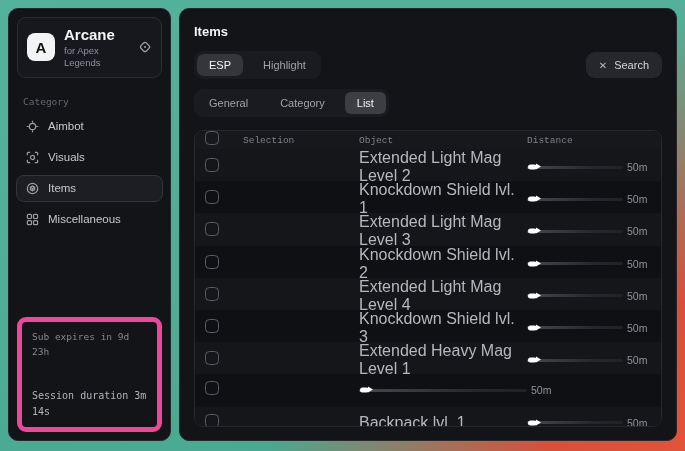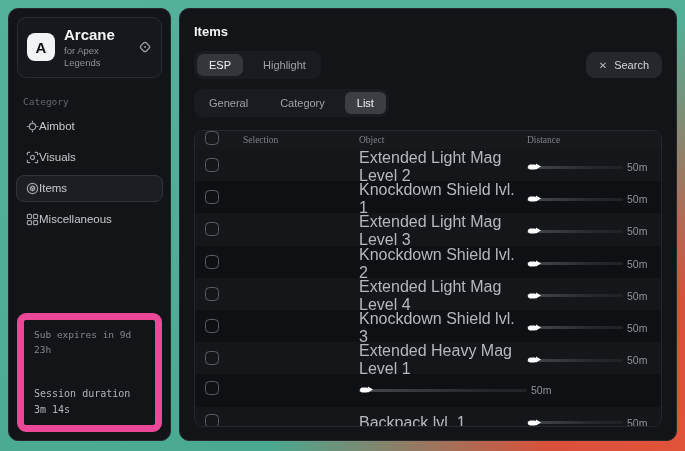--- a/index.html
+++ b/index.html
@@ -27,28 +27,28 @@
   .app-meta{ flex:1; line-height:1.25; }
   .app-name{ color:#f3f4f5; font-size:15px; font-weight:bold; }
   .app-sub{ color:#8f9298; font-size:9.5px; }
   .badge-ico{ color:#9a9da2; display:flex; }
   .cat-label{
     font-family:"DejaVu Sans Mono", monospace;
     color:#63666c; font-size:9.5px; margin:10px 14px 2px;
   }
   .nav{ display:flex; flex-direction:column; gap:4px; padding:4px 7px; }
   .nav-item{
-    display:flex; align-items:center; padding:6px 9px;
+    display:flex; align-items:center; gap:9px; padding:6px 9px;
     border:1px solid transparent; border-radius:8px;
     color:#c7c9cd; font-size:11.5px; cursor:default;
   }
   .nav-item .ico{ color:#9a9da2; display:flex; }
   .nav-item.active{ background:#1d1e23; border-color:#33343a; }
   .sb-footer{
-    margin:auto 8px 8px; border:7px solid #ec4899; border-radius:9px;
+    margin:auto 8px 8px; border:5px solid #ec4899; border-radius:9px;
     padding:7px 10px; font-family:"DejaVu Sans Mono", monospace; line-height:1.6;
   }
   .sb-footer .l1{ color:#85888e; font-size:9.5px; }
   .sb-footer .l2{ color:#b2b5ba; font-size:10px;margin-top:29px; }
 
   
   .main{ left:179px; top:8px; width:498px; height:433px; padding:13px 14px; display:flex; flex-direction:column; }
   .main-title{ color:#f2f3f4; font-size:13px; font-weight:bold; margin:2px 0 12px; }
   .row-between{ display:flex; justify-content:space-between; align-items:center; }
   .pill-group{ display:inline-flex; background:#1a1b20; border-radius:9px; padding:3px; gap:8px; }
@@ -72,21 +72,21 @@
   .table{
     margin-top:13px; border:1px solid #26272c; border-radius:9px;
     overflow:hidden; flex:1; display:flex; flex-direction:column;
   }
   .trow{
     display:grid; grid-template-columns:38px 116px 168px 96px 46px 1fr;
     align-items:center; height:32.2px; padding:0 10px 0 10px;
   }
   .thead{ background:#17181c; height:29px; }
   .thead .hlabel{
-    font-family:Liberation Serif, serif; font-size:9.5px; color:#7e8187;
+    font-family:Liberation Mono, monospace; font-size:9.5px; color:#7e8187;
   }
   .tbody .trow:nth-child(odd){ background:#15161a; }
   .tbody .trow:nth-child(even){ background:#0f1014; }
   .checkbox{
     width:14px; height:14px; border:1.5px solid #5a5d63; border-radius:4.5px;
     background:transparent; display:inline-block; cursor:pointer;
   }
   .c-obj{ color:#b5b8be; font-size:16px; }
   .c-dist{ position:relative; display:flex; align-items:center; height:100%; cursor:pointer; }
   .track{ width:100%; height:3px; border-radius:2px;

